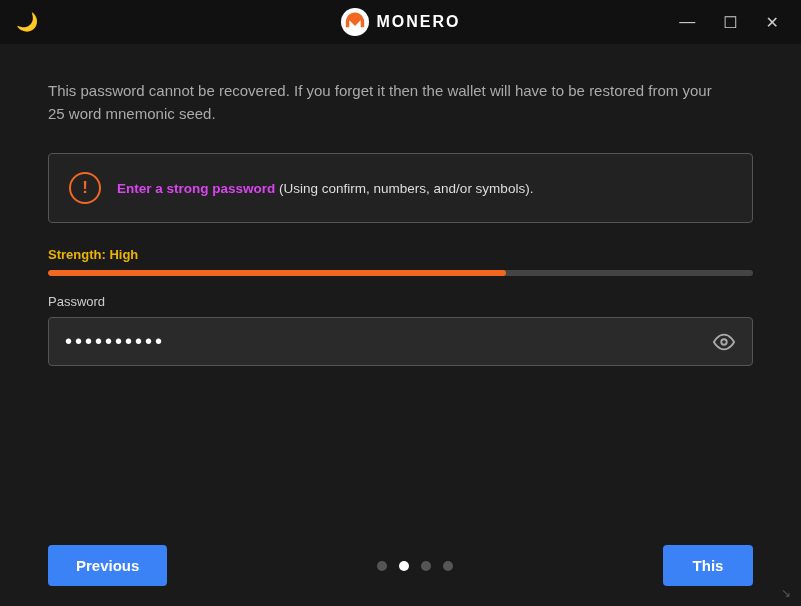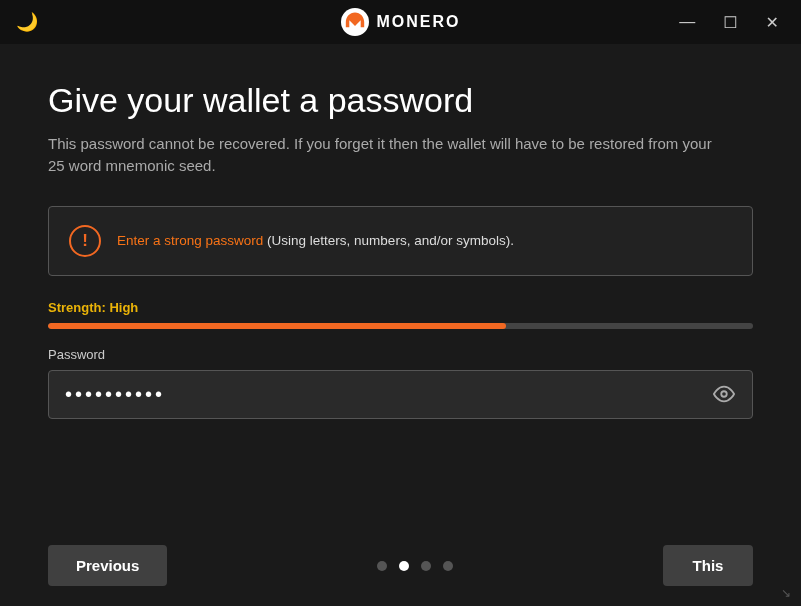--- a/index.html
+++ b/index.html
@@ -118,22 +118,22 @@
       font-weight: 700;
       font-size: 17px;
     }
 
     .warning-text {
       font-size: 13.5px;
       color: #dddddd;
     }
 
     .warning-text strong {
-      color: #f97316;
-      font-weight: 400;
+      color: #d946ef;
+      font-weight: 700;
     }
 
     
     .strength-section {
       margin-bottom: 18px;
     }
 
     .strength-label {
       font-size: 13px;
       color: #eab308;
@@ -202,21 +202,21 @@
       bottom: 0;
       left: 0;
       right: 0;
       display: flex;
       align-items: center;
       justify-content: space-between;
       padding: 16px 48px 20px 48px;
     }
 
     .nav-btn {
-      background-color: #404040;
+      background-color: #3b82f6;
       color: #ffffff;
       border: none;
       border-radius: 4px;
       padding: 12px 28px;
       font-size: 15px;
       font-weight: 600;
       cursor: pointer;
       min-width: 90px;
     }
 
@@ -266,27 +266,26 @@
     <span class="app-title">MONERO</span>
   </div>
   <div class="title-bar-right">
     <button class="window-btn">—</button>
     <button class="window-btn">☐</button>
     <button class="window-btn">✕</button>
   </div>
 </div>
 
 <div class="main-content">
-  <h1 class="page-title">Give your wallet a password</h1>
   <p class="subtitle">This password cannot be recovered. If you forget it then the wallet will have to be restored from your 25 word mnemonic seed.</p>
 
   <div class="warning-box">
     <div class="warning-icon">!</div>
     <div class="warning-text">
-      <strong>Enter a strong password</strong><span> (Using letters, numbers, and/or symbols).</span>
+      <strong>Enter a strong password</strong><span> (Using confirm, numbers, and/or symbols).</span>
     </div>
   </div>
 
   <div class="strength-section">
     <div class="strength-label">Strength: High</div>
     <div class="strength-bar-bg">
       <div class="strength-bar-fill" style="width: 65%;"></div>
     </div>
   </div>
 

